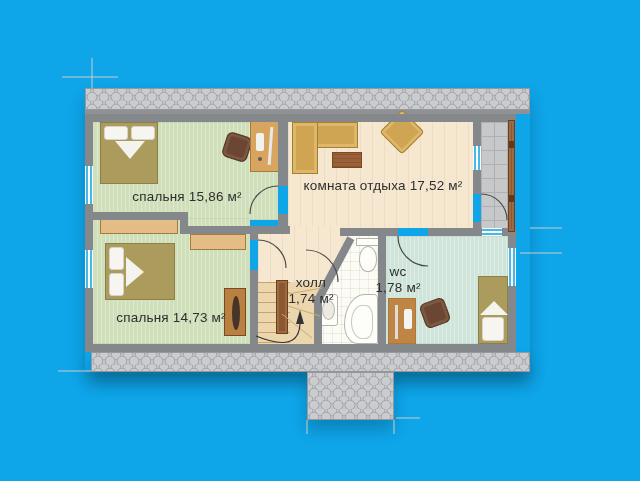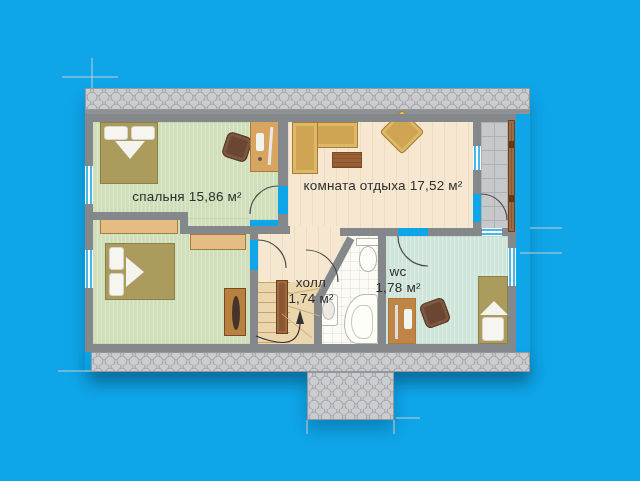--- a/index.html
+++ b/index.html
@@ -198,14 +198,18 @@
     <span>17,52 м²</span>
   </div>
   <div class="label" style="left:311px;top:243px;margin-top:48px;">
     <div>холл</div>
     <div>1,74 м²</div>
   </div>
   <div class="label" style="left:355px;top:280px;margin-left:43px;">
     <div>wc</div>
     <div>1,78 м²</div>
   </div>
+  <div class="label" style="left:171px;top:318px;">
+    <span>спальня</span>
+    <span>14,73 м²</span>
+  </div>
 
 </div>
 
 </body></html>

